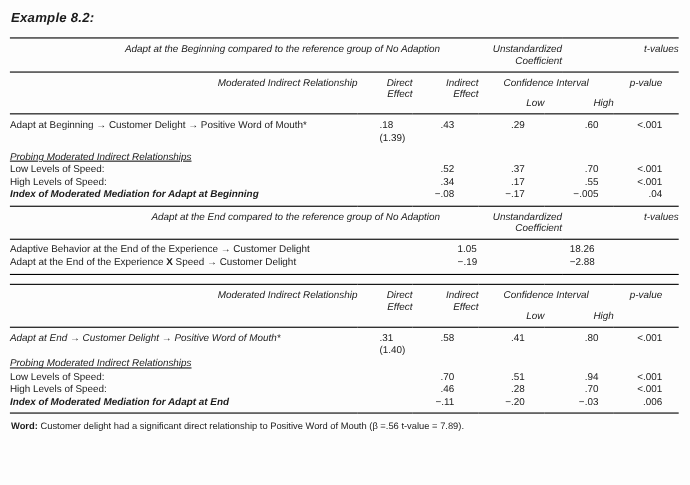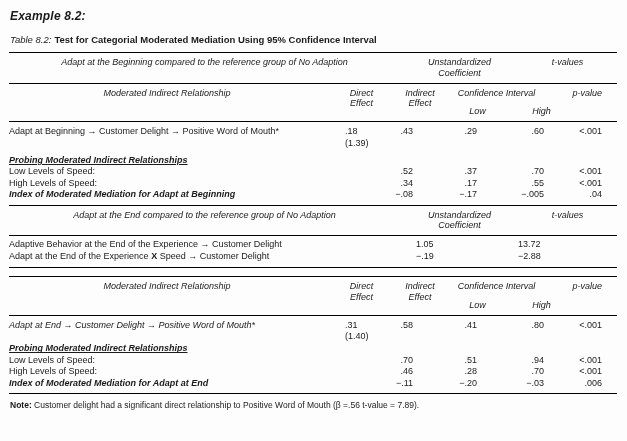--- a/index.html
+++ b/index.html
@@ -21,21 +21,21 @@
   .cap-prefix { font-style: italic; padding-right: 3px; }
   .cap-title { font-weight: bold; }
 
   table {
     border-collapse: collapse; table-layout: fixed;
     width: 608px; font-size: 9px;
   }
   td, th { padding: 0; overflow: visible; }
   thead { border-bottom: 1.6px solid #000; }
   thead th {
-    font-weight: normal; font-style: italic; text-align: center;
+    font-weight: normal; font-style: italic; text-align: right;
     vertical-align: top; line-height: 10.8px;
     padding-top: 4px; padding-bottom: 4px;
   }
   tbody td { vertical-align: top; line-height: 11.4px; }
   .tbl { border-bottom: 1.6px solid #000; }
   #tbl-begin-coef { border-top: 1.4px solid #000; }
   #tbl-end-coef { margin-bottom: 8px; }
   #tbl-end-med { border-top: 1.6px solid #000; }
 
   
@@ -64,40 +64,37 @@
   .med-tbl th.h-p      { text-align: right; padding-right: 15px; }
   .med-tbl td.v-direct { padding-left: 20px; }
   .med-tbl td.v-ind    { text-align: right; padding-right: 22px; }
   .med-tbl td.v-low    { text-align: right; padding-right: 18px; }
   .med-tbl td.v-high   { text-align: right; padding-right: 14px; }
   .med-tbl td.v-p      { text-align: right; padding-right: 15px; }
   .med-tbl tr.main-row td { padding-top: 4px; }
   #tbl-begin-med tr.probing-row td { padding-top: 6px; }
   #tbl-end-med tr.probing-row td   { padding-top: 1px; }
   .med-tbl tr.index-row td { padding-bottom: 4px; }
-  .probing-label { font-weight: bold; font-style: italic; text-decoration: underline; }
+  .probing-label { font-weight: normal; font-style: italic; text-decoration: underline; }
   .index-label   { font-weight: bold; font-style: italic; }
   .italic-label  { font-style: italic; }
   .bx { font-weight: bold; }
 
   
   .footnotes { margin: 6px 0 0 1px; font-size: 8.5px; line-height: 10.6px; }
   .note-line { margin-bottom: 7px; }
   .note-label { font-weight: bold; }
 </style>
 </head>
 <body>
 
 <div class="sheet">
 
   <div class="example-heading">Example 8.2:</div>
 
-  <div class="caption">
-    <span class="cap-prefix">Table 8.2:</span><span class="cap-title">Test for Categorial Moderated Mediation Using 95% Confidence Interval</span>
-  </div>
 
   <table class="tbl coef-tbl" id="tbl-begin-coef">
     <colgroup>
         <col class="c-label">
         <col class="c-coef">
         <col class="c-t">
       </colgroup>
     <thead>
       <tr>
         <th class="h-label">Adapt at the Beginning compared to the reference group of No Adaption</th>
@@ -180,21 +177,21 @@
       <tr>
         <th class="h-label">Adapt at the End compared to the reference group of No Adaption</th>
         <th class="h-coef">Unstandardized Coefficient</th>
         <th class="h-t">t-values</th>
       </tr>
     </thead>
     <tbody>
       <tr>
         <td class="v-label">Adaptive Behavior at the End of the Experience → Customer Delight</td>
         <td class="v-coef">1.05</td>
-        <td class="v-t">13.72</td>
+        <td class="v-t">18.26</td>
       </tr>
       <tr>
         <td class="v-label"><span>Adapt at the End of the Experience</span> <span class="bx">X</span> <span>Speed → Customer Delight</span></td>
         <td class="v-coef">−.19</td>
         <td class="v-t">−2.88</td>
       </tr>
     </tbody>
   </table>
 
   <table class="tbl med-tbl" id="tbl-end-med">
@@ -253,19 +250,19 @@
         <td class="v-ind">−.11</td>
         <td class="v-low">−.20</td>
         <td class="v-high">−.03</td>
         <td class="v-p">.006</td>
       </tr>
     </tbody>
   </table>
 
   <div class="footnotes">
     <div class="note-line">
-      <span class="note-label">Note:</span>
+      <span class="note-label">Word:</span>
       <span>Customer delight had a significant direct relationship to Positive Word of Mouth (β =.56 t-value = 7.89).</span>
     </div>
 
   </div>
 
 </div>
 
 </body></html>

